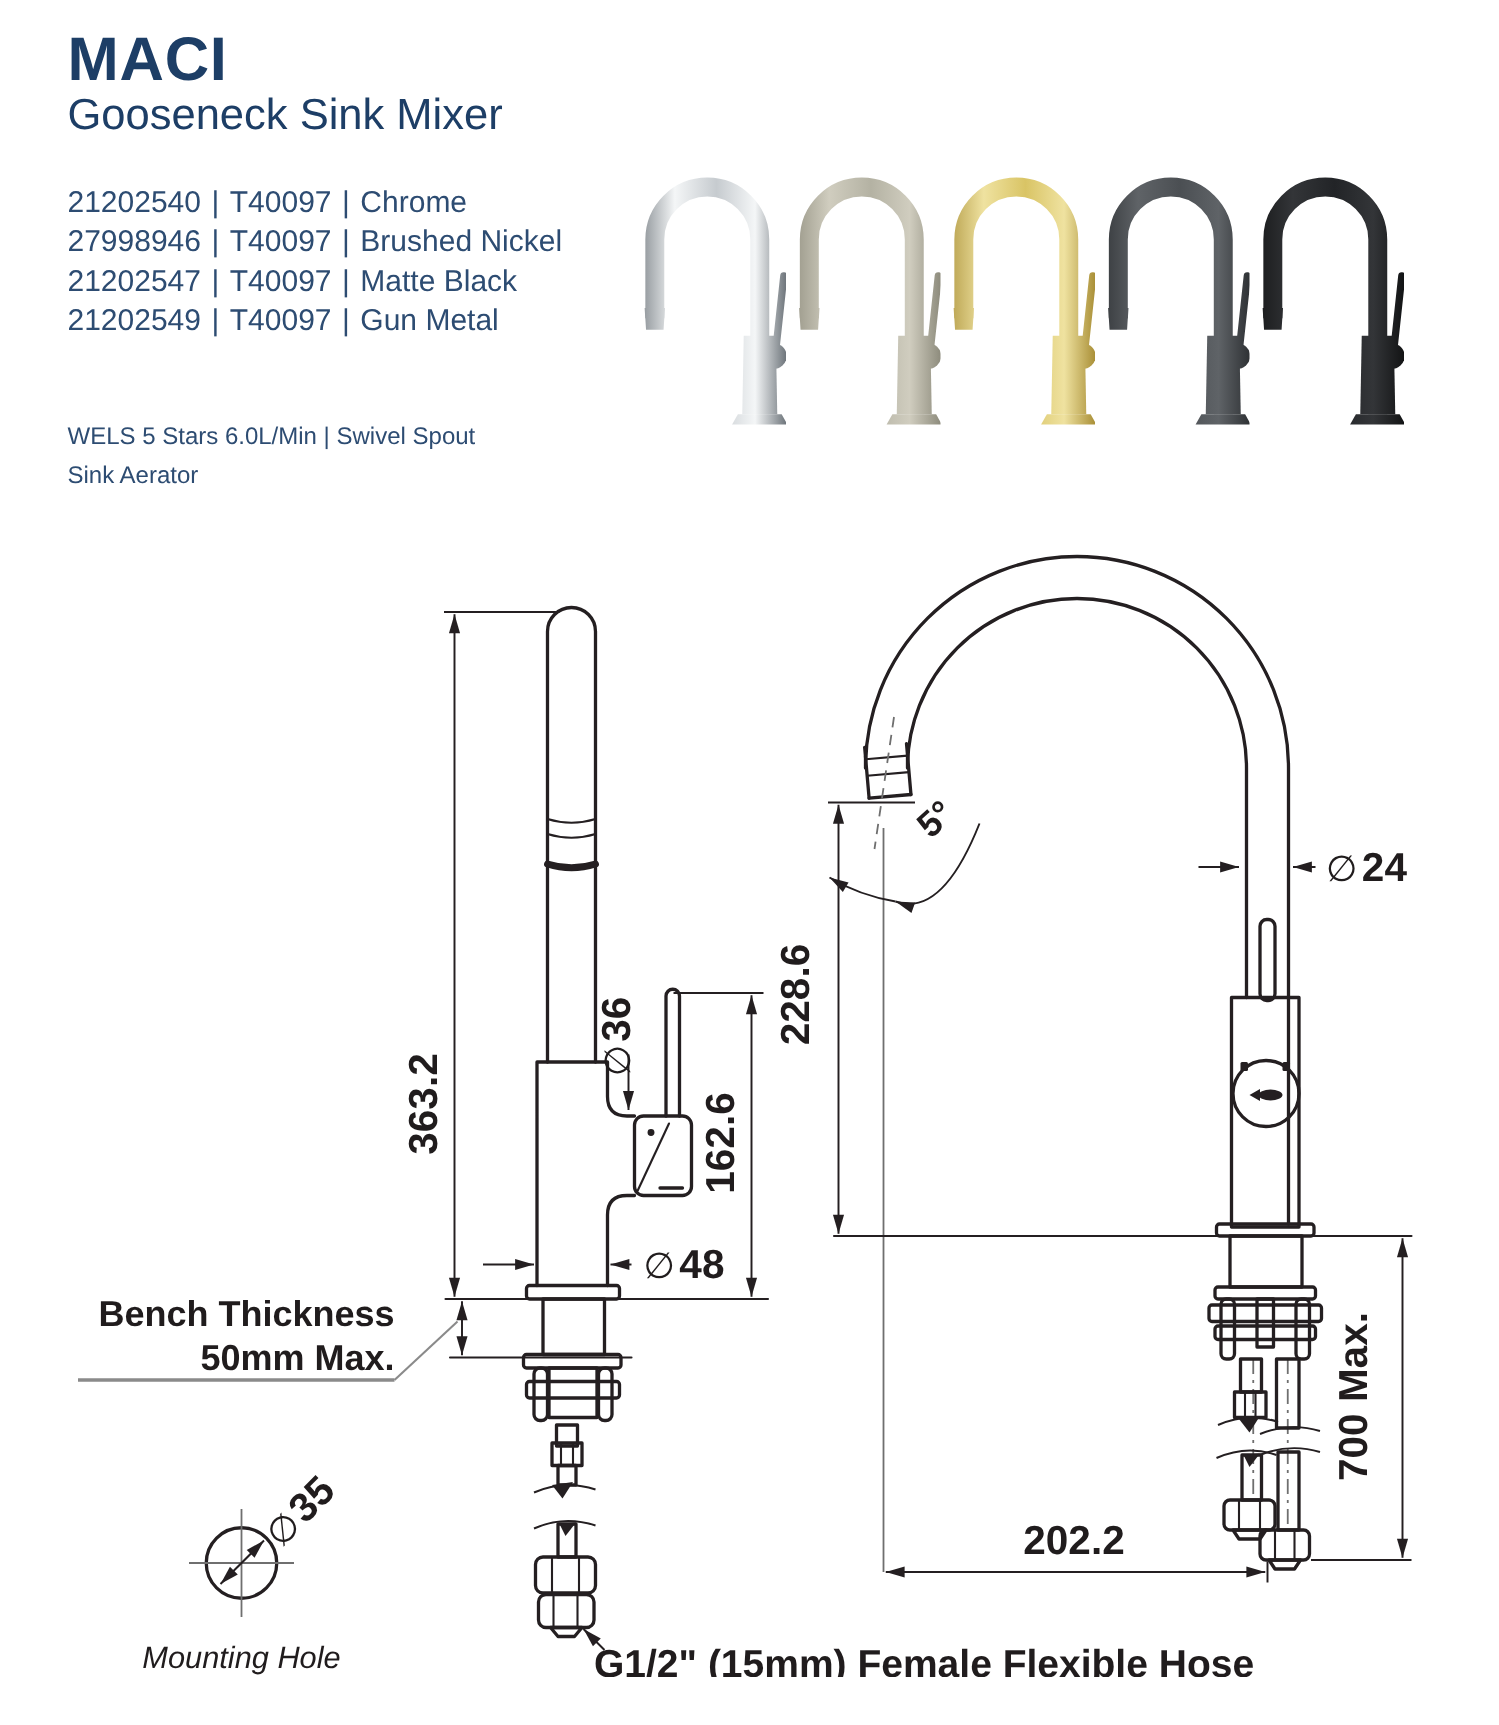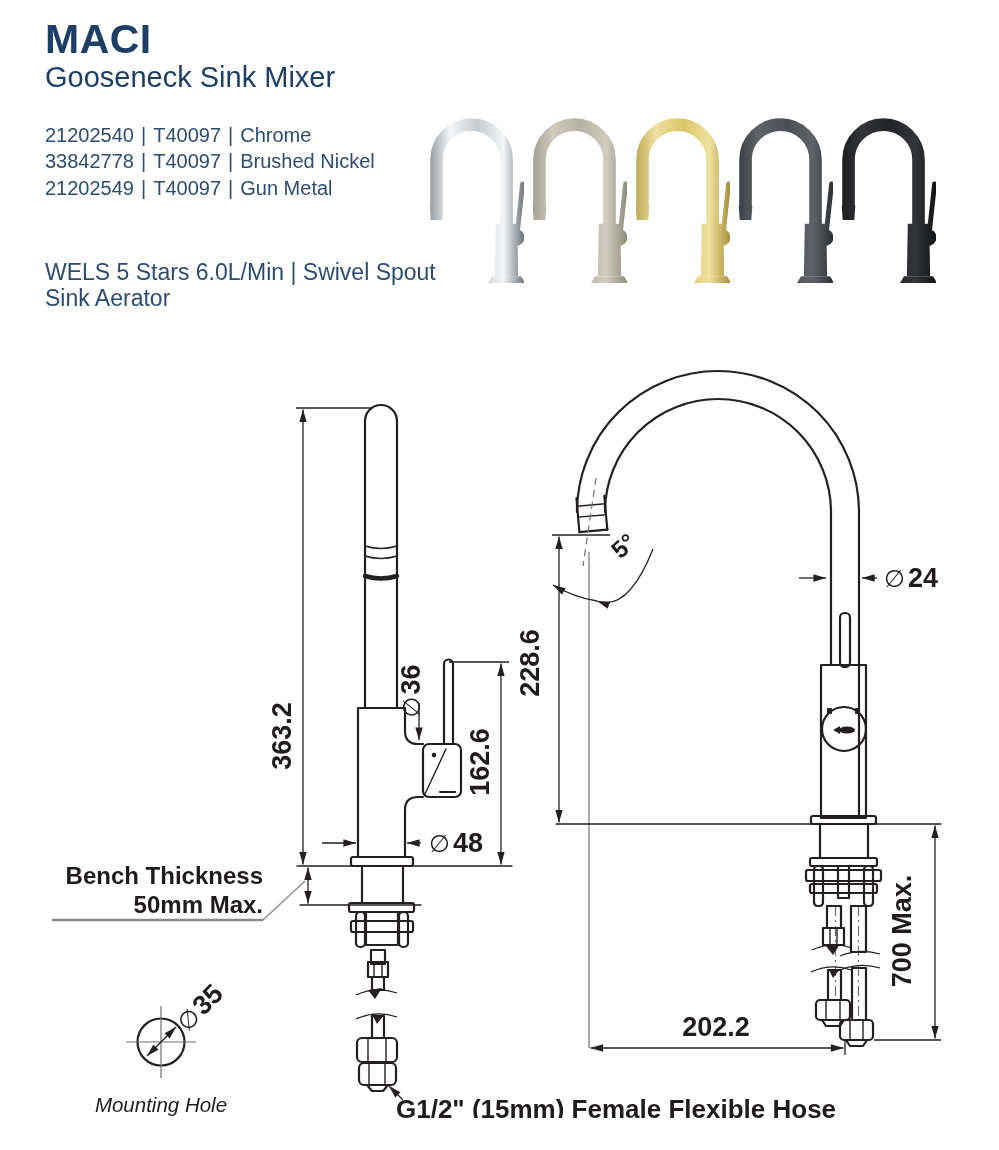--- a/index.html
+++ b/index.html
@@ -8,21 +8,21 @@
     font-family:"Liberation Sans","DejaVu Sans",sans-serif;
     --navy:#1d3e66;--body:#2d4c72;--line:#241f21;
   }
   .brand{position:absolute;left:45px;top:16px;margin:0;font-size:41px;font-weight:700;
          letter-spacing:.5px;color:var(--navy);}
   .subtitle{position:absolute;left:45px;top:61px;margin:0;font-size:29px;font-weight:400;
          color:var(--navy);}
   .codes{position:absolute;left:45px;top:122px;margin:0;padding:0;list-style:none;
          font-size:20px;line-height:26.4px;color:var(--body);}
   .codes .sep{margin:0 7px;}
-  .wels{position:absolute;left:45px;top:260px;font-size:23px;line-height:25.5px;color:var(--body);}
+  .wels{position:absolute;left:45px;top:279px;font-size:16px;line-height:25.5px;color:var(--body);}
   .finishes-row{position:absolute;left:421px;top:104px;width:525px;height:184px;
         display:flex;align-items:flex-end;gap:0;}
   .faucet{width:103px;height:179px;display:block;}
   .faucet .sl{stop-color:var(--l,#ccc);}
   .faucet .sm{stop-color:var(--m,#aaa);}
   .faucet .sd{stop-color:var(--d,#666);}
   .drawing{position:absolute;left:0;top:340px;width:999px;height:810px;}
   
   .p{fill:none;stroke:var(--line);stroke-width:2.2;stroke-linejoin:round;stroke-linecap:round;}
   .thin{stroke-width:1.4;}
@@ -42,21 +42,22 @@
 </head>
 <body>
 
 <div class="canvas" style="--navy: #1d3e66; --body: #2d4c72; --line: #241f21;">
 
   <h1 class="brand">MACI</h1>
   <h2 class="subtitle">Gooseneck Sink Mixer</h2>
 
   <ul class="codes">
     <li><span>21202540</span><span class="sep">|</span><span>T40097</span><span class="sep">|</span><span>Chrome</span></li>
-    <li><span>33842778</span><span class="sep">|</span><span>T40097</span><span class="sep">|</span><span>Brushed Nickel</span></li>
+    <li><span>27998946</span><span class="sep">|</span><span>T40097</span><span class="sep">|</span><span>Brushed Nickel</span></li>
+    <li><span>21202547</span><span class="sep">|</span><span>T40097</span><span class="sep">|</span><span>Matte Black</span></li>
     <li><span>21202549</span><span class="sep">|</span><span>T40097</span><span class="sep">|</span><span>Gun Metal</span></li>
   </ul>
 
   <div class="wels">
     <div>WELS 5 Stars 6.0L/Min | Swivel Spout</div>
     <div>Sink Aerator</div>
   </div>
 
   <div class="finishes-row">
     <svg class="faucet" viewBox="0 0 106 180" style="--l: #f4f6f7; --m: #c6cbcf; --d: #6f767c;">

